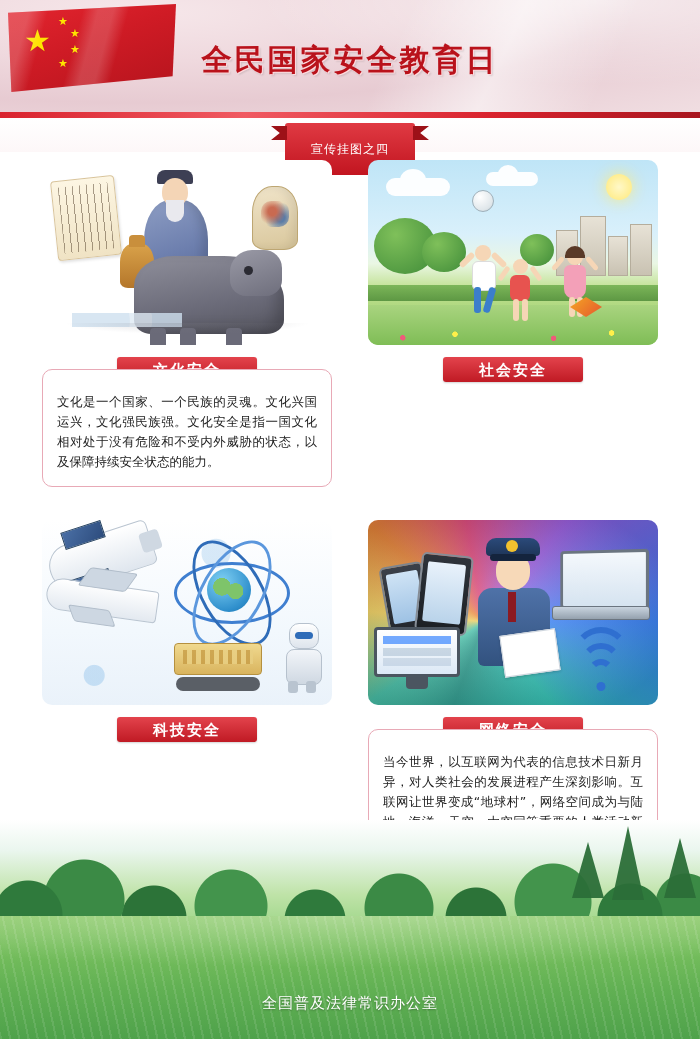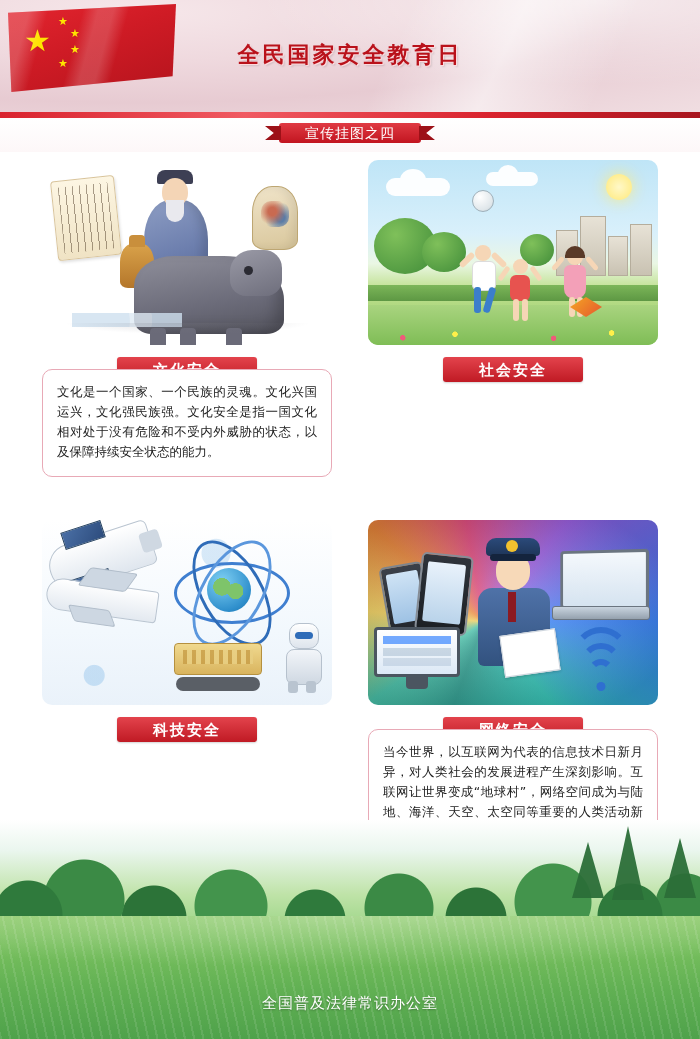--- a/index.html
+++ b/index.html
@@ -70,44 +70,44 @@
   .star.s2 { font-size: 11px; left: 62px; top: 24px; }
   .star.s3 { font-size: 11px; left: 62px; top: 40px; }
   .star.s4 { font-size: 11px; left: 50px; top: 54px; }
 
   .poster-title {
     position: absolute;
     left: 0; top: 40px;
     width: 700px;
     text-align: center;
     font-family: "DejaVu Sans", sans-serif;
-    font-size: 22px;
+    font-size: 30px;
     font-weight: bold;
     letter-spacing: 3px;
     color: #b9121b;
     text-shadow: 1px 1px 0 #ffd9dd, 2px 2px 2px rgba(0,0,0,.12);
   }
 
   
   .ribbon-wrap {
     position: absolute;
     left: 0; top: 118px;
     width: 700px; height: 34px;
     background: linear-gradient(180deg,#ffffff,#fdf7f8);
   }
   .ribbon {
     position: absolute;
     left: 50%;
     top: 5px;
     transform: translateX(-50%);
     height: 20px;
-    padding: 0 26px;
+    padding: 16px 26px;
     background: linear-gradient(180deg,#e03a43,#c21520);
     color: #fff;
-    font-size: 14px;
+    font-size: 12px;
     line-height: 20px;
     letter-spacing: 1px;
     border-radius: 3px;
     white-space: nowrap;
   }
   .ribbon:before, .ribbon:after {
     content: "";
     position: absolute;
     top: 3px;
     width: 16px; height: 14px;
@@ -161,21 +161,21 @@
     width: 14px; height: 17px;
     background: #8f0f16;
     z-index: -1;
   }
   .badge:before { left: -12px; clip-path: polygon(0 0,100% 0,100% 100%,0 100%,60% 50%); }
   .badge:after { right: -12px; clip-path: polygon(0 0,100% 0,40% 50%,100% 100%,0 100%); }
 
   .textbox {
     position: relative;
     margin-top: -13px;
-    padding: 12px 14px 14px;
+    padding: 22px 14px 14px;
     border: 1px solid #e8a9b6;
     border-radius: 10px;
     background: #ffffff;
     font-size: 12.5px;
     line-height: 20px;
     color: #1c1c1c;
     text-align: justify;
     font-family: "DejaVu Sans", sans-serif;
   }
 

